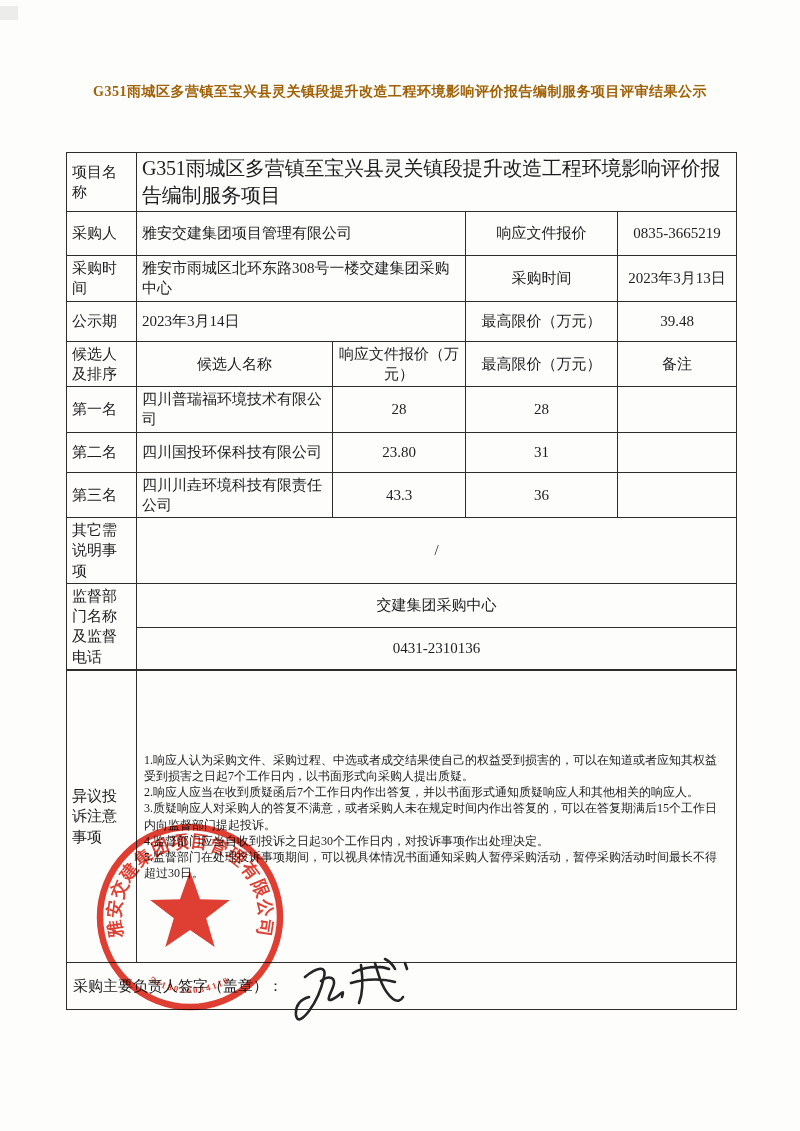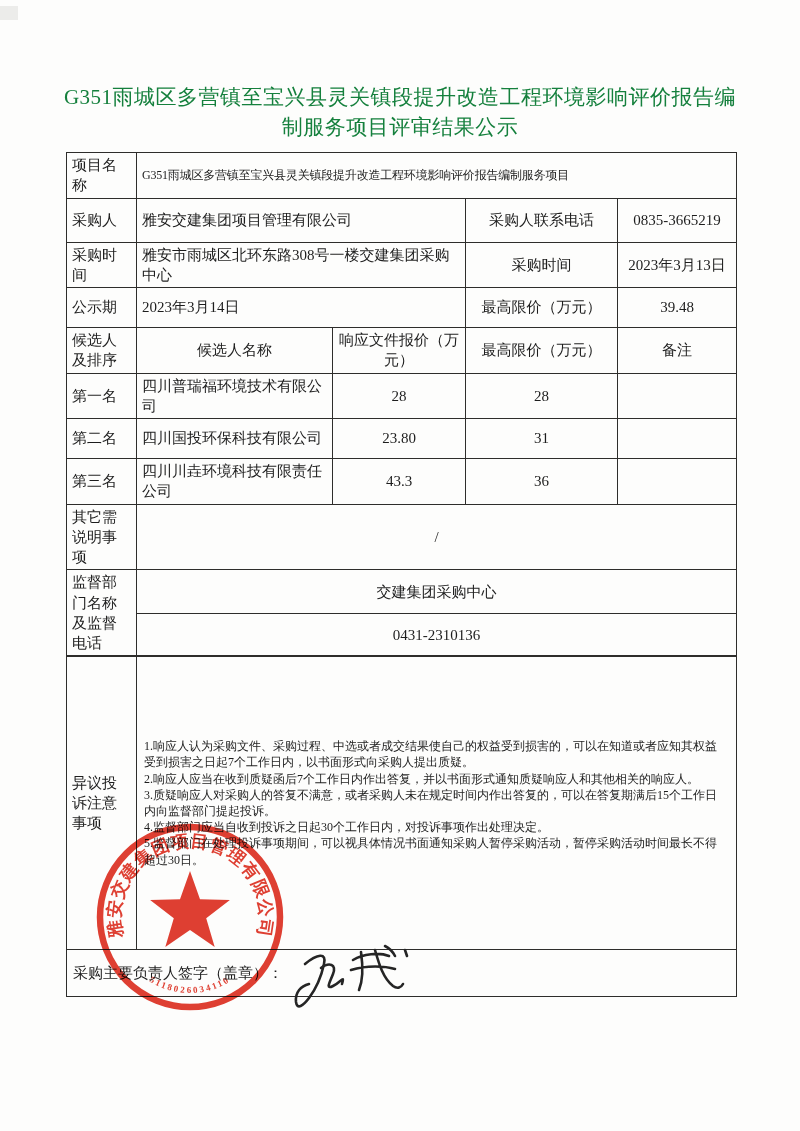--- a/index.html
+++ b/index.html
@@ -11,24 +11,24 @@
     position:relative;
     overflow:hidden;
   }
   .scan-artifact{
     position:absolute;left:0px;top:6px;width:18px;height:14px;
     background:#ececea;
   }
   .doc-title{
     position:absolute;left:55px;top:82px;width:690px;
     text-align:center;
-    font-weight:400;
-    font-size:21px;
+    font-weight:700;
+    font-size:14px;
     line-height:1.45;
-    color:#15803d;
+    color:#a16207;
     letter-spacing:0.5px;
   }
   table.main{
     position:absolute;left:66px;top:152px;
     width:670px;
     border-collapse:collapse;
     table-layout:fixed;
     font-size:15px;
     color:#1d1d1d;
   }
@@ -67,26 +67,26 @@
   <colgroup>
     <col style="width:70px">
       <col style="width:196px">
       <col style="width:133px">
       <col style="width:152px">
       <col style="width:119px">
   </colgroup>
   <tbody>
     <tr style="height:40px">
       <td class="lbl">项目名称</td>
-      <td class="val" colspan="4" style="font-size:12px;letter-spacing:-0.2px">G351雨城区多营镇至宝兴县灵关镇段提升改造工程环境影响评价报告编制服务项目</td>
+      <td class="val" colspan="4" style="font-size:20px;letter-spacing:-0.2px">G351雨城区多营镇至宝兴县灵关镇段提升改造工程环境影响评价报告编制服务项目</td>
     </tr>
     <tr style="height:44px">
       <td class="lbl">采购人</td>
       <td class="val" colspan="2">雅安交建集团项目管理有限公司</td>
-      <td class="ctr">采购人联系电话</td>
+      <td class="ctr">响应文件报价</td>
       <td class="ctr">0835-3665219</td>
     </tr>
     <tr style="height:42px">
       <td class="lbl">采购时间</td>
       <td class="val" colspan="2">雅安市雨城区北环东路308号一楼交建集团采购中心</td>
       <td class="ctr">采购时间</td>
       <td class="ctr">2023年3月13日</td>
     </tr>
     <tr style="height:40px">
       <td class="lbl">公示期</td>

